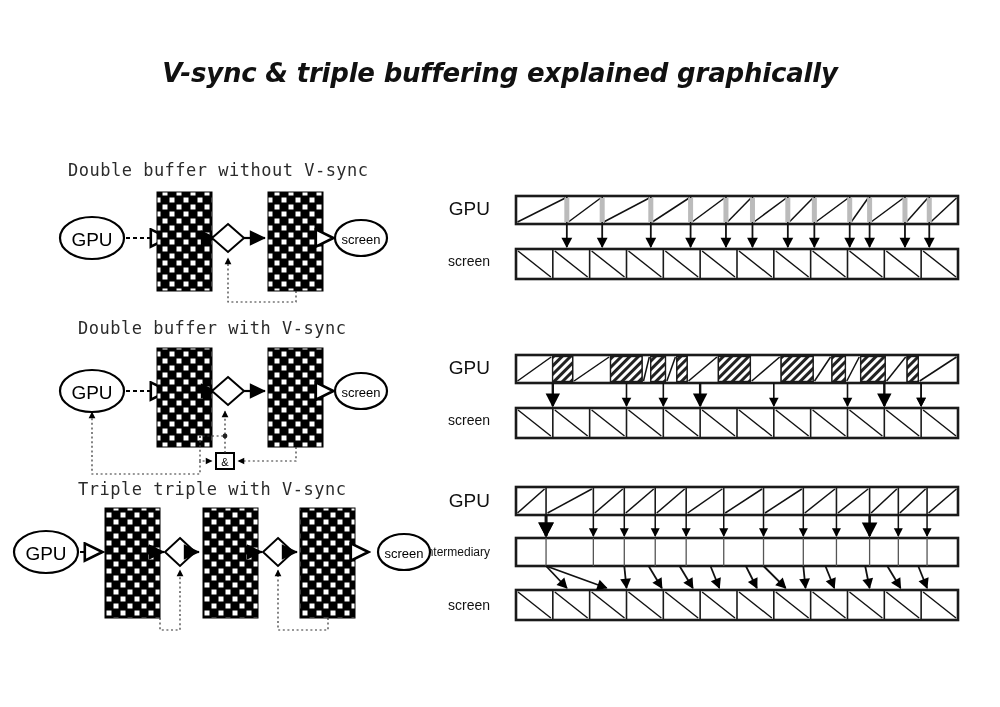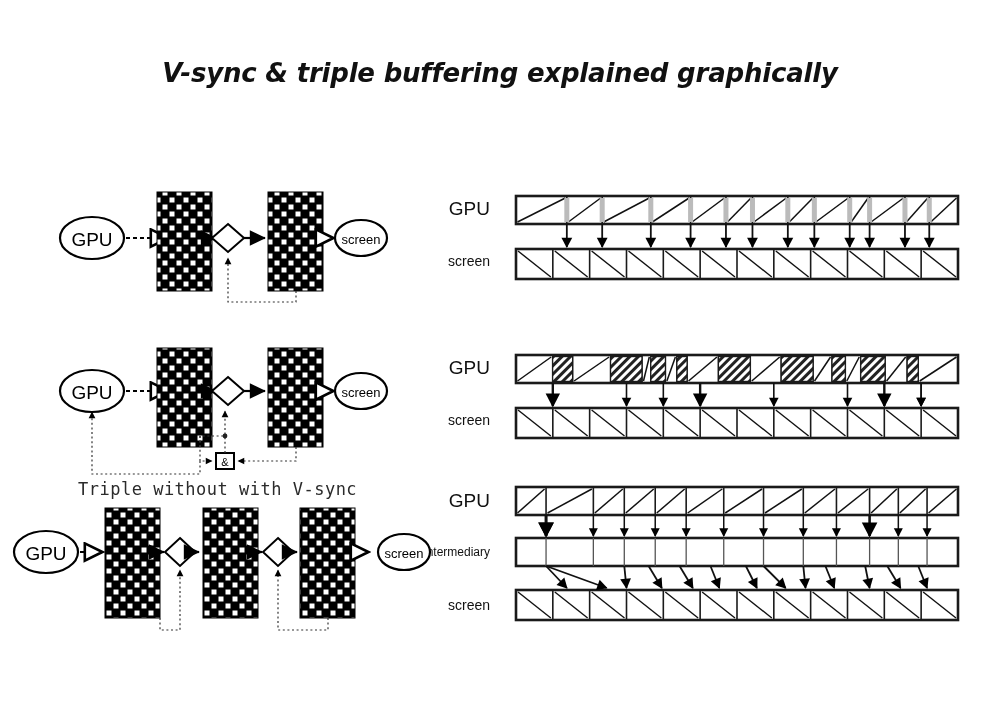--- a/index.html
+++ b/index.html
@@ -53,21 +53,23 @@
   .node-screen-text{font-size:13px;}
   .gate-text{font-family:"Liberation Sans",sans-serif;font-size:11px;fill:#000;text-anchor:middle;dominant-baseline:central;}
 </style>
 </head>
 <body>
 
 <div id="stage">
 
   <div class="title">V-sync &amp; triple buffering explained graphically</div>
 
-  <div class="section-heading" style="left:78px;top:479px;">Triple without with V-sync</div>
+  <div class="section-heading" style="left:68px;top:160px;">Double buffer without V-sync</div>
+  <div class="section-heading" style="left:78px;top:318px;">Double buffer with V-sync</div>
+  <div class="section-heading" style="left:78px;top:479px;">Triple triple with V-sync</div>
 
   <div class="row-label lbl-gpu" style="left:400px;top:198px;width:90px;">GPU</div>
   <div class="row-label lbl-screen" style="left:400px;top:253px;width:90px;">screen</div>
 
   <div class="row-label lbl-gpu" style="left:400px;top:357px;width:90px;">GPU</div>
   <div class="row-label lbl-screen" style="left:400px;top:412px;width:90px;">screen</div>
 
   <div class="row-label lbl-gpu" style="left:400px;top:490px;width:90px;">GPU</div>
   <div class="row-label lbl-inter" style="left:400px;top:545px;width:90px;">intermediary</div>
   <div class="row-label lbl-screen" style="left:400px;top:597px;width:90px;">screen</div>

